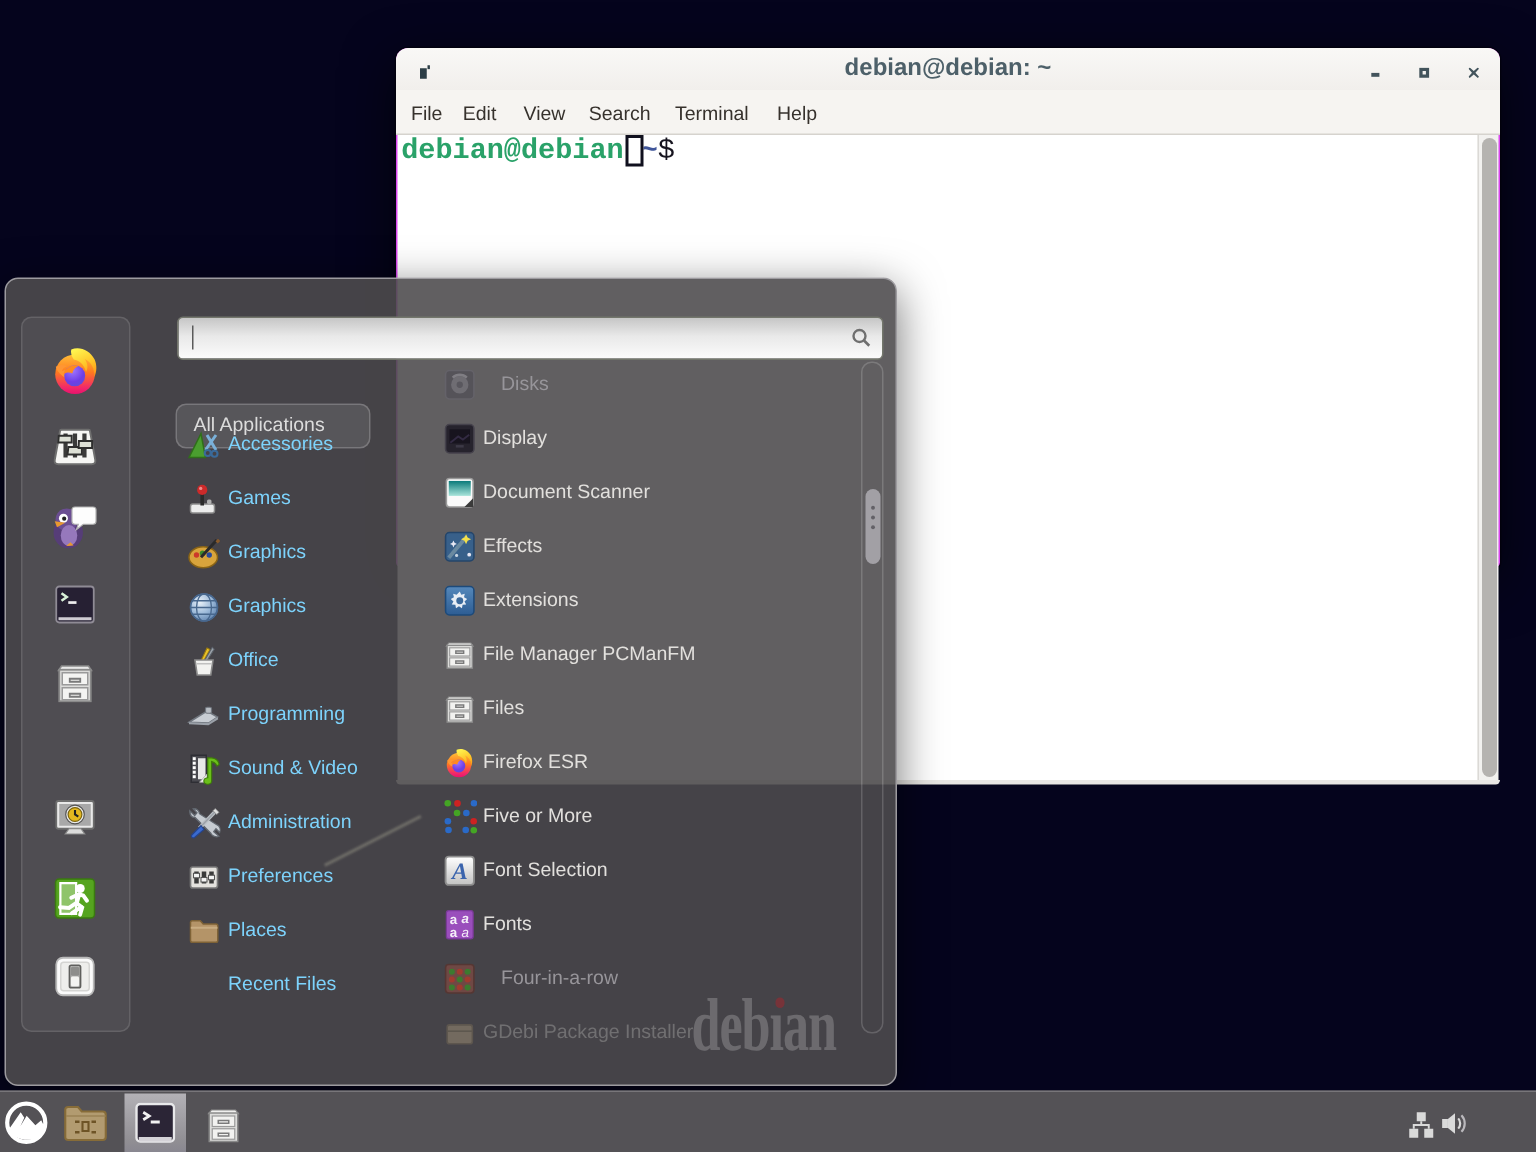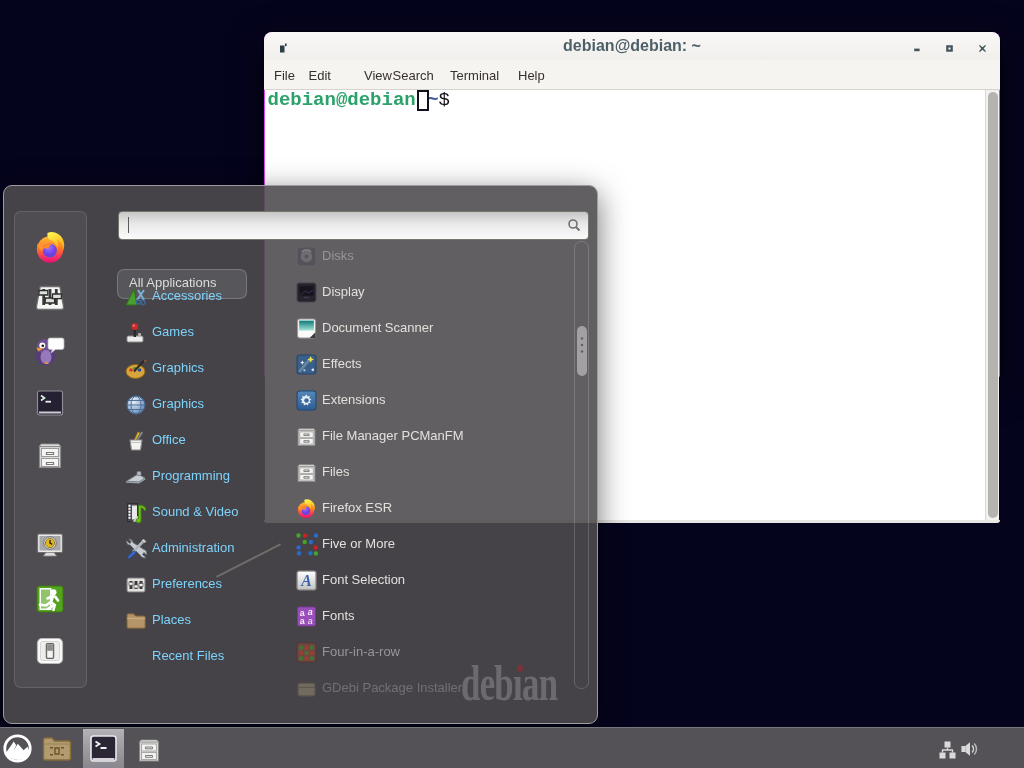--- a/index.html
+++ b/index.html
@@ -42,21 +42,21 @@
     border-radius:4px;border:1.5px solid #73766c;
     background:linear-gradient(#c6c6c6,#e9e9e9 45%,#fbfbfb);}
   #caret{position:absolute;left:9px;top:5px;width:1px;height:16px;background:#5a5a5a;}
   #mag{position:absolute;right:7px;top:6px;}
   #allapps{position:absolute;left:113px;top:63px;width:128px;height:28px;
     border-radius:7px;background:rgba(255,255,255,0.10);
     border:1px solid rgba(255,255,255,0.20);margin-top:20px;}
   #allapps span{position:absolute;left:11px;top:5px;font-size:13px;color:#dcdcdc;}
   .cat{position:absolute;left:148px;font-size:13px;color:#7dd3fc;}
   .app{position:absolute;left:318px;font-size:13px;color:#e2e0dd;}
-  .dim{color:#97959a;}
+  .dim{color:#97959a;margin-left:12px;}
   .cic{position:absolute;left:121px;}
   .aic{position:absolute;left:292px;}
   #mscroll{position:absolute;left:570px;top:55px;width:13px;height:446px;
     border:1px solid rgba(255,255,255,0.17);border-radius:7px;}
   #mthumb{position:absolute;left:572.5px;top:140px;width:10px;height:50px;
     background:#a2a0a5;border-radius:5px;}
   #wmark{position:absolute;left:457px;top:468px;font-size:50px;font-weight:bold;
     font-family:"Liberation Serif",serif;letter-spacing:-1px;color:rgba(255,255,255,0.21);
     transform:scaleX(0.695);transform-origin:0 0;}
   #trail{position:absolute;left:212px;top:390px;width:72px;height:2px;
@@ -84,21 +84,21 @@
     <svg class="abs" style="left:682px;top:13px" width="7" height="7" viewBox="0 0 7 7">
         <path d="M0.2,0.2h6.6v6.6h-6.6z M2.4,2.4v2.2h2.2v-2.2z" fill="#43545c" fill-rule="evenodd"></path>
       </svg>
     <svg class="abs" style="left:715px;top:13px" width="7" height="7" viewBox="0 0 7 7">
         <path d="M0.8,0 3.5,2.3 6.2,0 7,0.8 4.6,3.5 7,6.2 6.2,7 3.5,4.7 0.8,7 0,6.2 2.3,3.5 0,0.8z" fill="#43545c"></path>
       </svg>
   </div>
   <div id="menubar">
     <span class="mi" style="left:10px">File</span>
     <span class="mi" style="left:44.5px">Edit</span>
-    <span class="mi" style="left:100px">View</span>
+    <span class="mi" style="left:85px">View</span>
     <span class="mi" style="left:128.5px">Search</span>
     <span class="mi" style="left:186px">Terminal</span>
     <span class="mi" style="left:254px">Help</span>
   </div>
   <div id="tbody">
     <div id="prompt"><b>debian@debian</b>:<span class="tld">~</span>$</div>
     <div id="cursor"></div>
   </div>
   <div id="tscroll">
       <div id="tthumb"></div>

